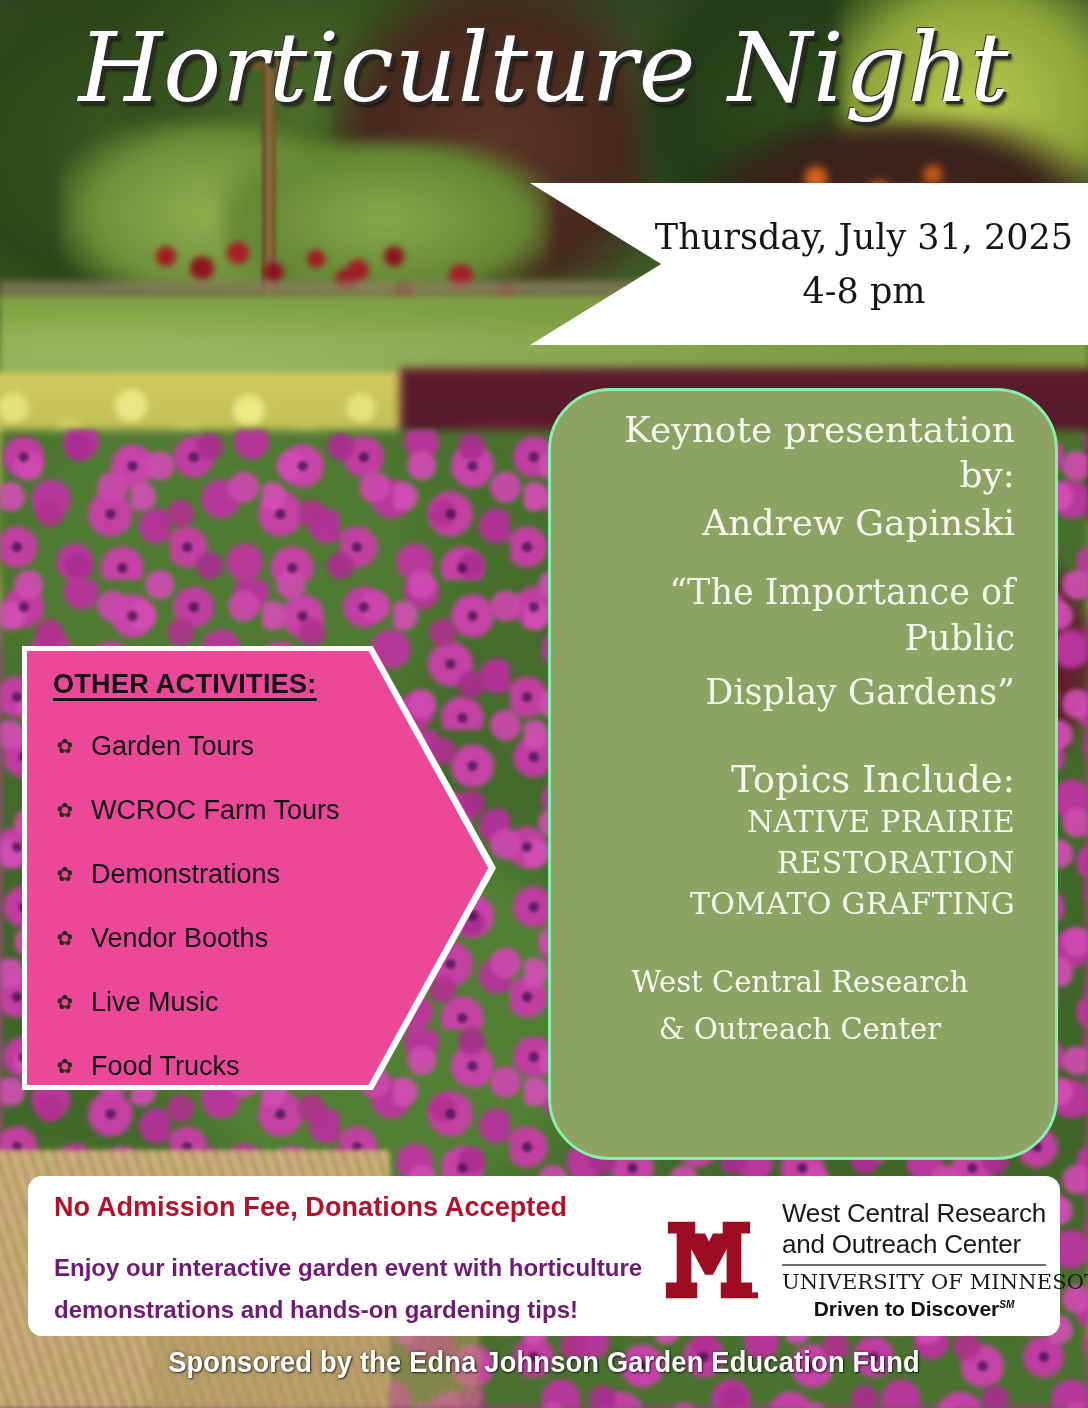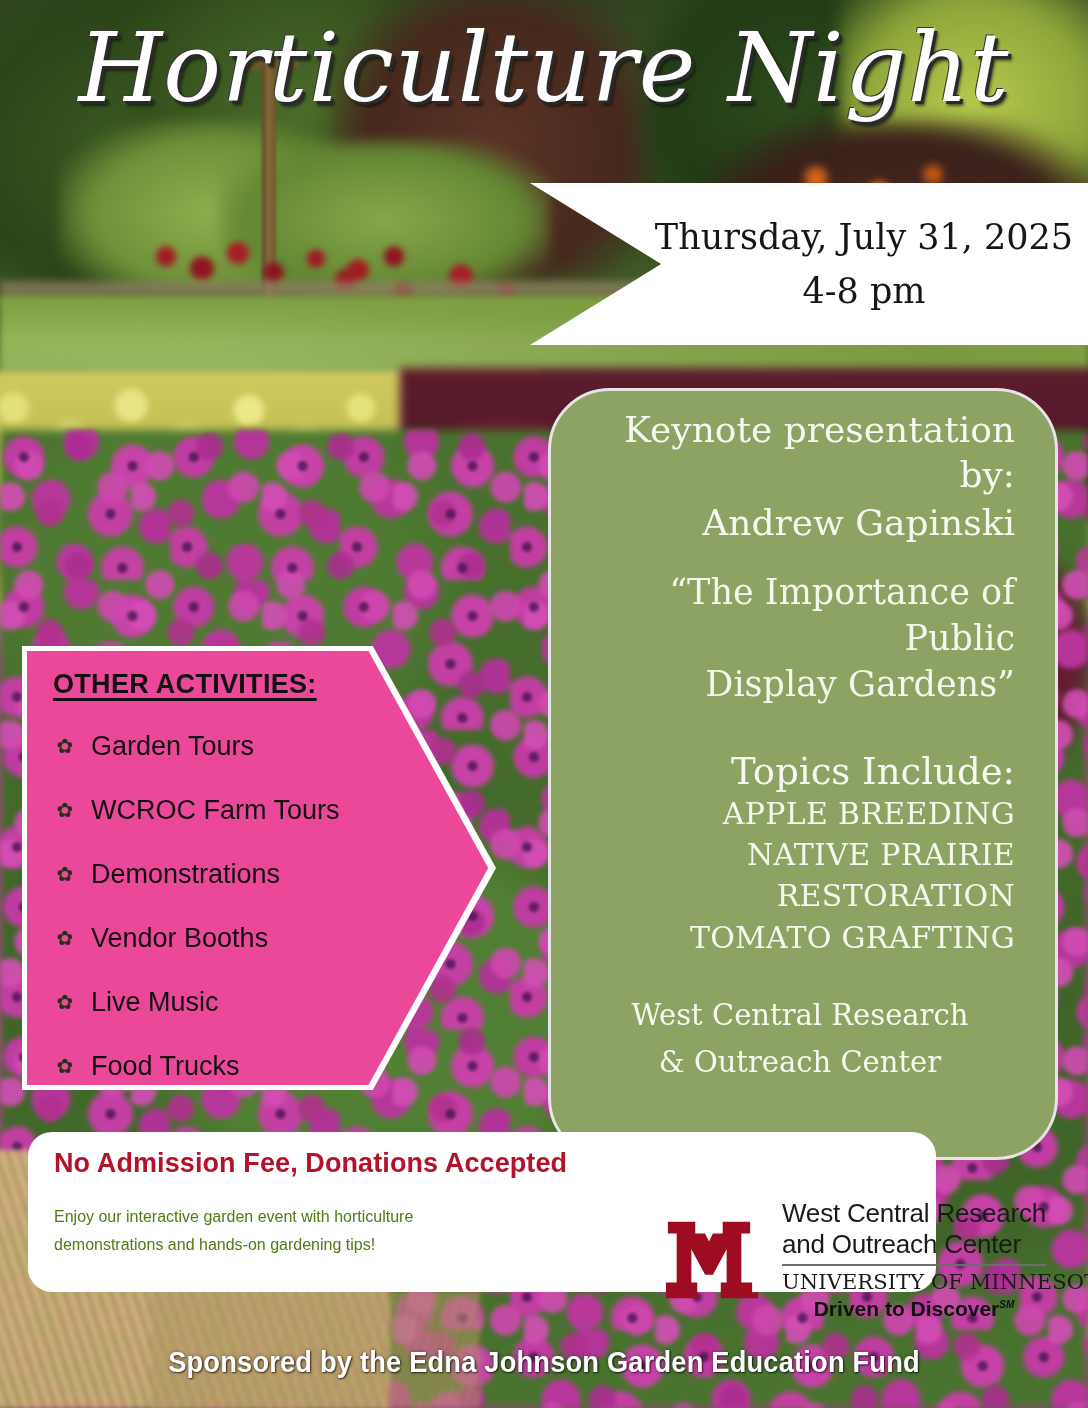--- a/index.html
+++ b/index.html
@@ -311,21 +311,21 @@
     white-space: nowrap;
   }
   #date-banner .dline.time { font-size: 35px; }
 
   
   #keynote {
     position: absolute;
     left: 548px; top: 388px;
     width: 510px; height: 772px;
     background: #8ca363;
-    border: 3px solid #e5e5e5;
+    border: 3px solid #86efac;
     border-radius: 62px;
     padding: 14px 40px 18px 34px;
     color: #f7f9f0;
     text-align: right;
     overflow: hidden;
   }
   #keynote .k-head {
     font-family: "DejaVu Serif", serif;
     font-size: 36px;
     line-height: 1.26;
@@ -399,42 +399,42 @@
     font-size: 20px;
     color: #2c2c1a;
     width: 24px;
     text-align: center;
     line-height: 1;
   }
 
   
   #infobar {
     position: absolute;
-    left: 28px; top: 1132px;
-    width: 908px; height: 160px;
+    left: 28px; top: 1176px;
+    width: 1032px; height: 160px;
     background: #ffffff;
-    border-radius: 24px;
+    border-radius: 14px;
     display: flex;
     align-items: flex-start;
     padding: 16px 20px 10px 26px;
   }
   #infobar .left { width: 600px; }
   #infobar .fee {
     font-family: "Liberation Sans", sans-serif;
     font-weight: bold;
     font-size: 27px;
     color: #b4122a;
     margin-bottom: 24px;
     letter-spacing: .1px;
   }
   #infobar .blurb {
     font-family: "Liberation Sans", sans-serif;
-    font-weight: normal;
-    font-size: 16px;
-    color: #4d7c0f;
+    font-weight: bold;
+    font-size: 24px;
+    color: #701a75;
     line-height: 1.75;
   }
 
   
   #logo {
     position: absolute;
     left: 650px; top: 1196px;
     width: 404px; height: 126px;
     display: flex;
     align-items: flex-start;
@@ -529,25 +529,24 @@
   <div id="date-banner">
     <div class="dline">Thursday, July 31, 2025</div>
     <div class="dline time">4-8 pm</div>
   </div>
 
   <div id="keynote">
     <div class="k-head">Keynote presentation by:</div>
     <div class="k-head">Andrew Gapinski</div>
 
     <div class="k-title">“The Importance of Public</div>
-    <div class="k-title" style="margin-top:0">Display Gardens”</div>
+    <div class="k-title" style="margin-top:8px">Display Gardens”</div>
 
     <div class="k-topics-head">Topics Include:</div>
 
-    <div class="k-topic">APPLE BREEDING</div>
     <div class="k-topic">NATIVE PRAIRIE RESTORATION</div>
     <div class="k-topic">TOMATO GRAFTING</div>
 
     <div class="k-addr">West Central Research</div>
     <div class="k-addr" style="margin-top:0">&amp; Outreach Center</div>
 
   </div>
 
   <div id="activities">
     <div class="inner">

